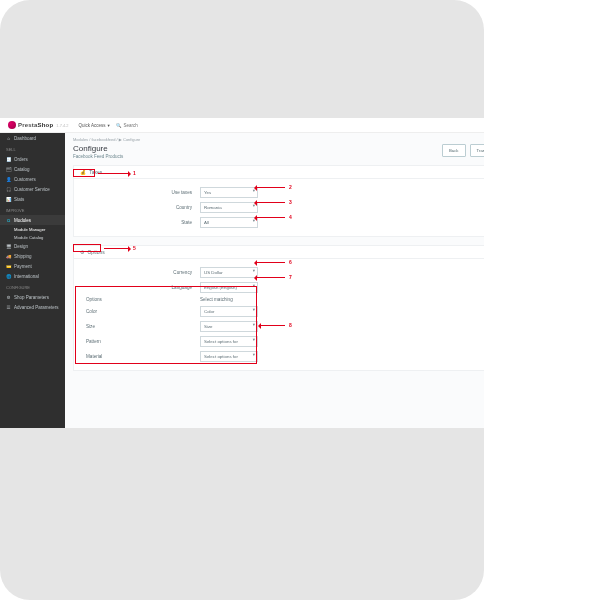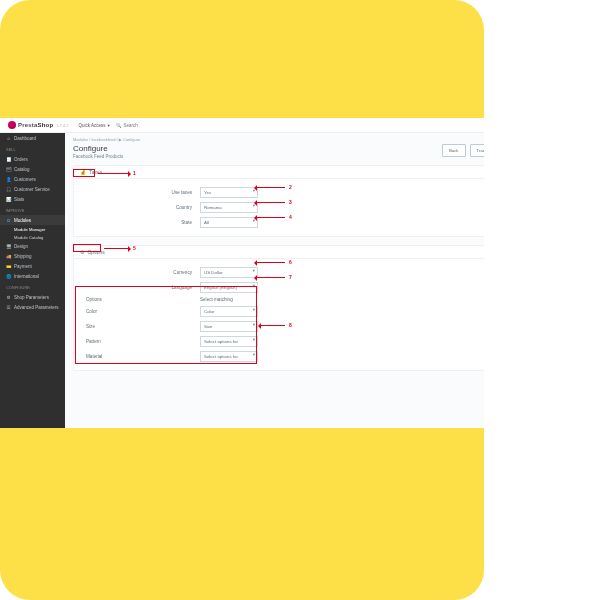--- a/index.html
+++ b/index.html
@@ -1,17 +1,17 @@
 <!DOCTYPE html>
 <html><head>
 <meta charset="utf-8">
 <style>
   * { box-sizing: border-box; margin: 0; padding: 0; font-family: "Segoe UI", Arial, sans-serif; }
   html, body { width: 600px; height: 600px; background: #fff; }
-  .canvas { position: relative; width: 484px; height: 600px; overflow: hidden; background: #fde047; border-radius: 30px; }
+  .canvas { position: relative; width: 484px; height: 600px; overflow: hidden; background: #e5e5e5; border-radius: 30px; }
   .screenshot-frame { position: absolute; left: 0; top: 118px; width: 600px; height: 310px; font-size: 5px; }
 
   .topbar { position: absolute; left: 0; top: 0; width: 600px; height: 15px; background: #fff; border-bottom: 1px solid #eee; display: flex; align-items: center; }
   .topbar .logo { display: flex; align-items: center; margin-left: 8px; }
   .logo-mark { width: 8px; height: 8px; border-radius: 50%; background: radial-gradient(circle at 30% 30%, #df0067, #a10049); margin-right: 2px; }
   .logo-text { font-size: 6px; font-weight: 600; letter-spacing: .2px; color: #4a4a4a; }
   .logo-text b { color: #2b2b2b; }
   .vtag { font-size: 4px; color: #bbb; margin-left: 3px; }
   .qa { margin-left: 10px; font-size: 4.5px; color: #555; display: flex; align-items: center; gap: 2px; }
   .search-wrap { margin-left: 6px; display: flex; align-items: center; gap: 2px; color: #aaa; font-size: 4.5px; }

